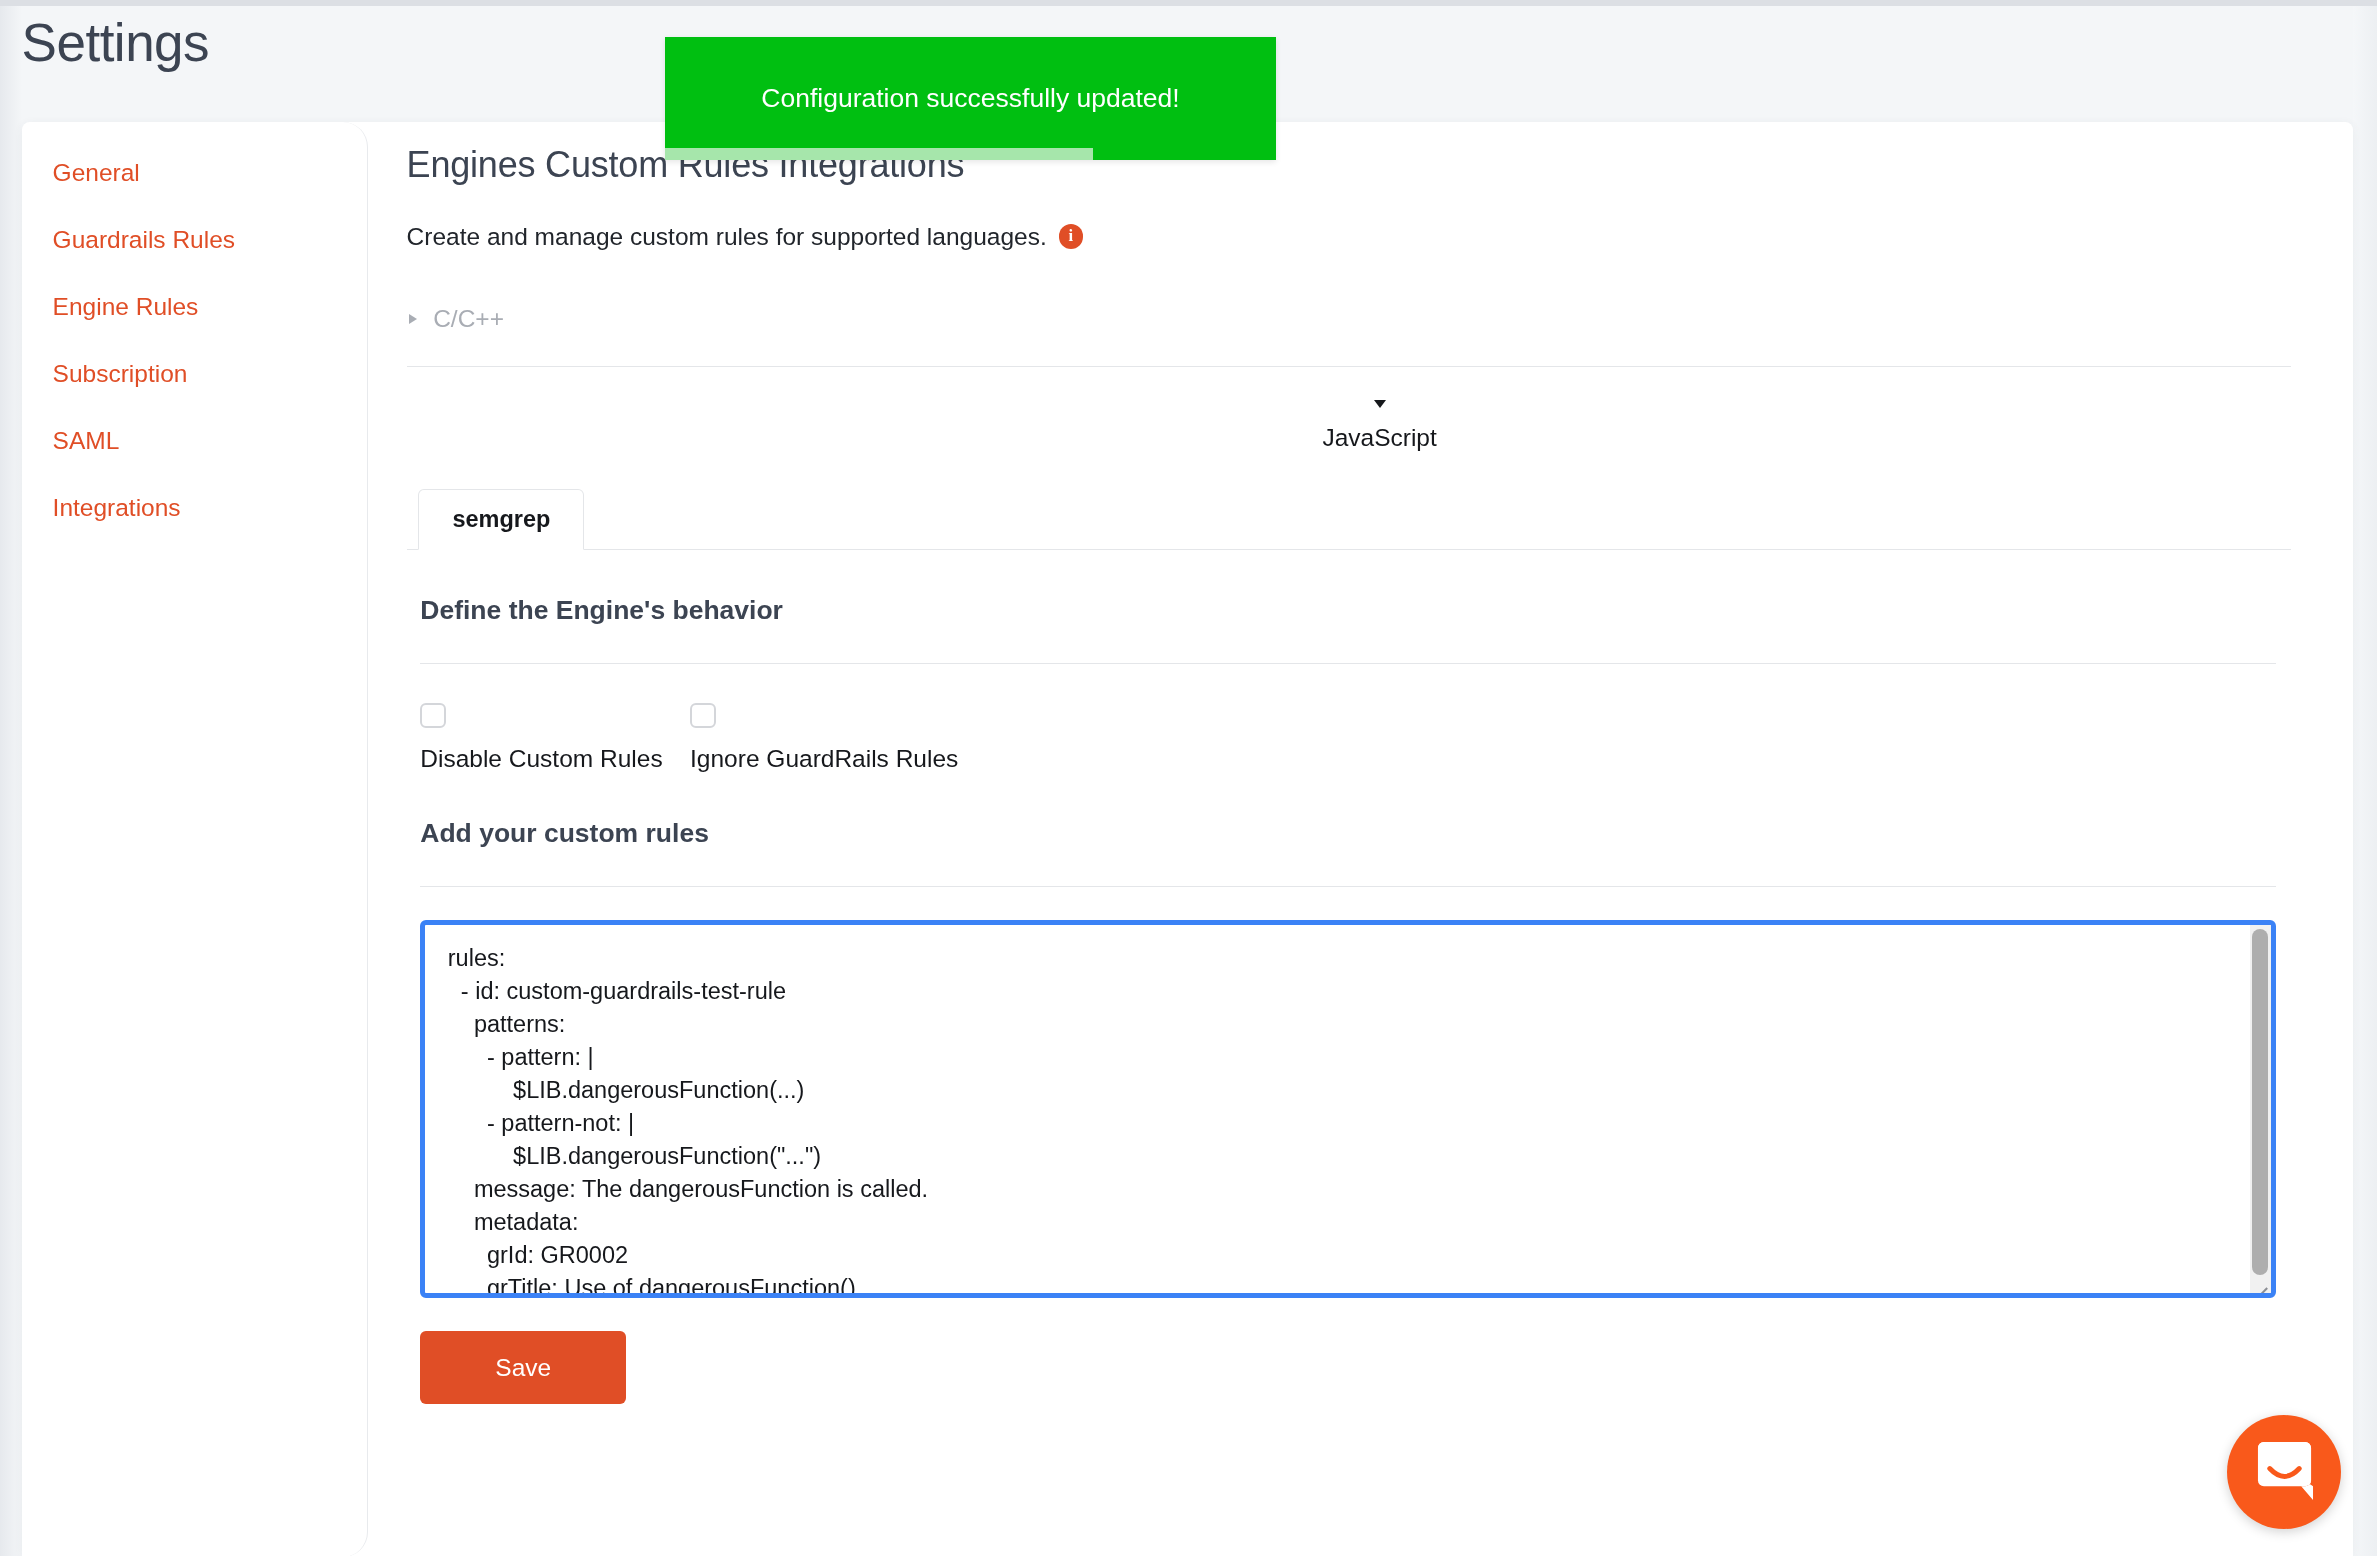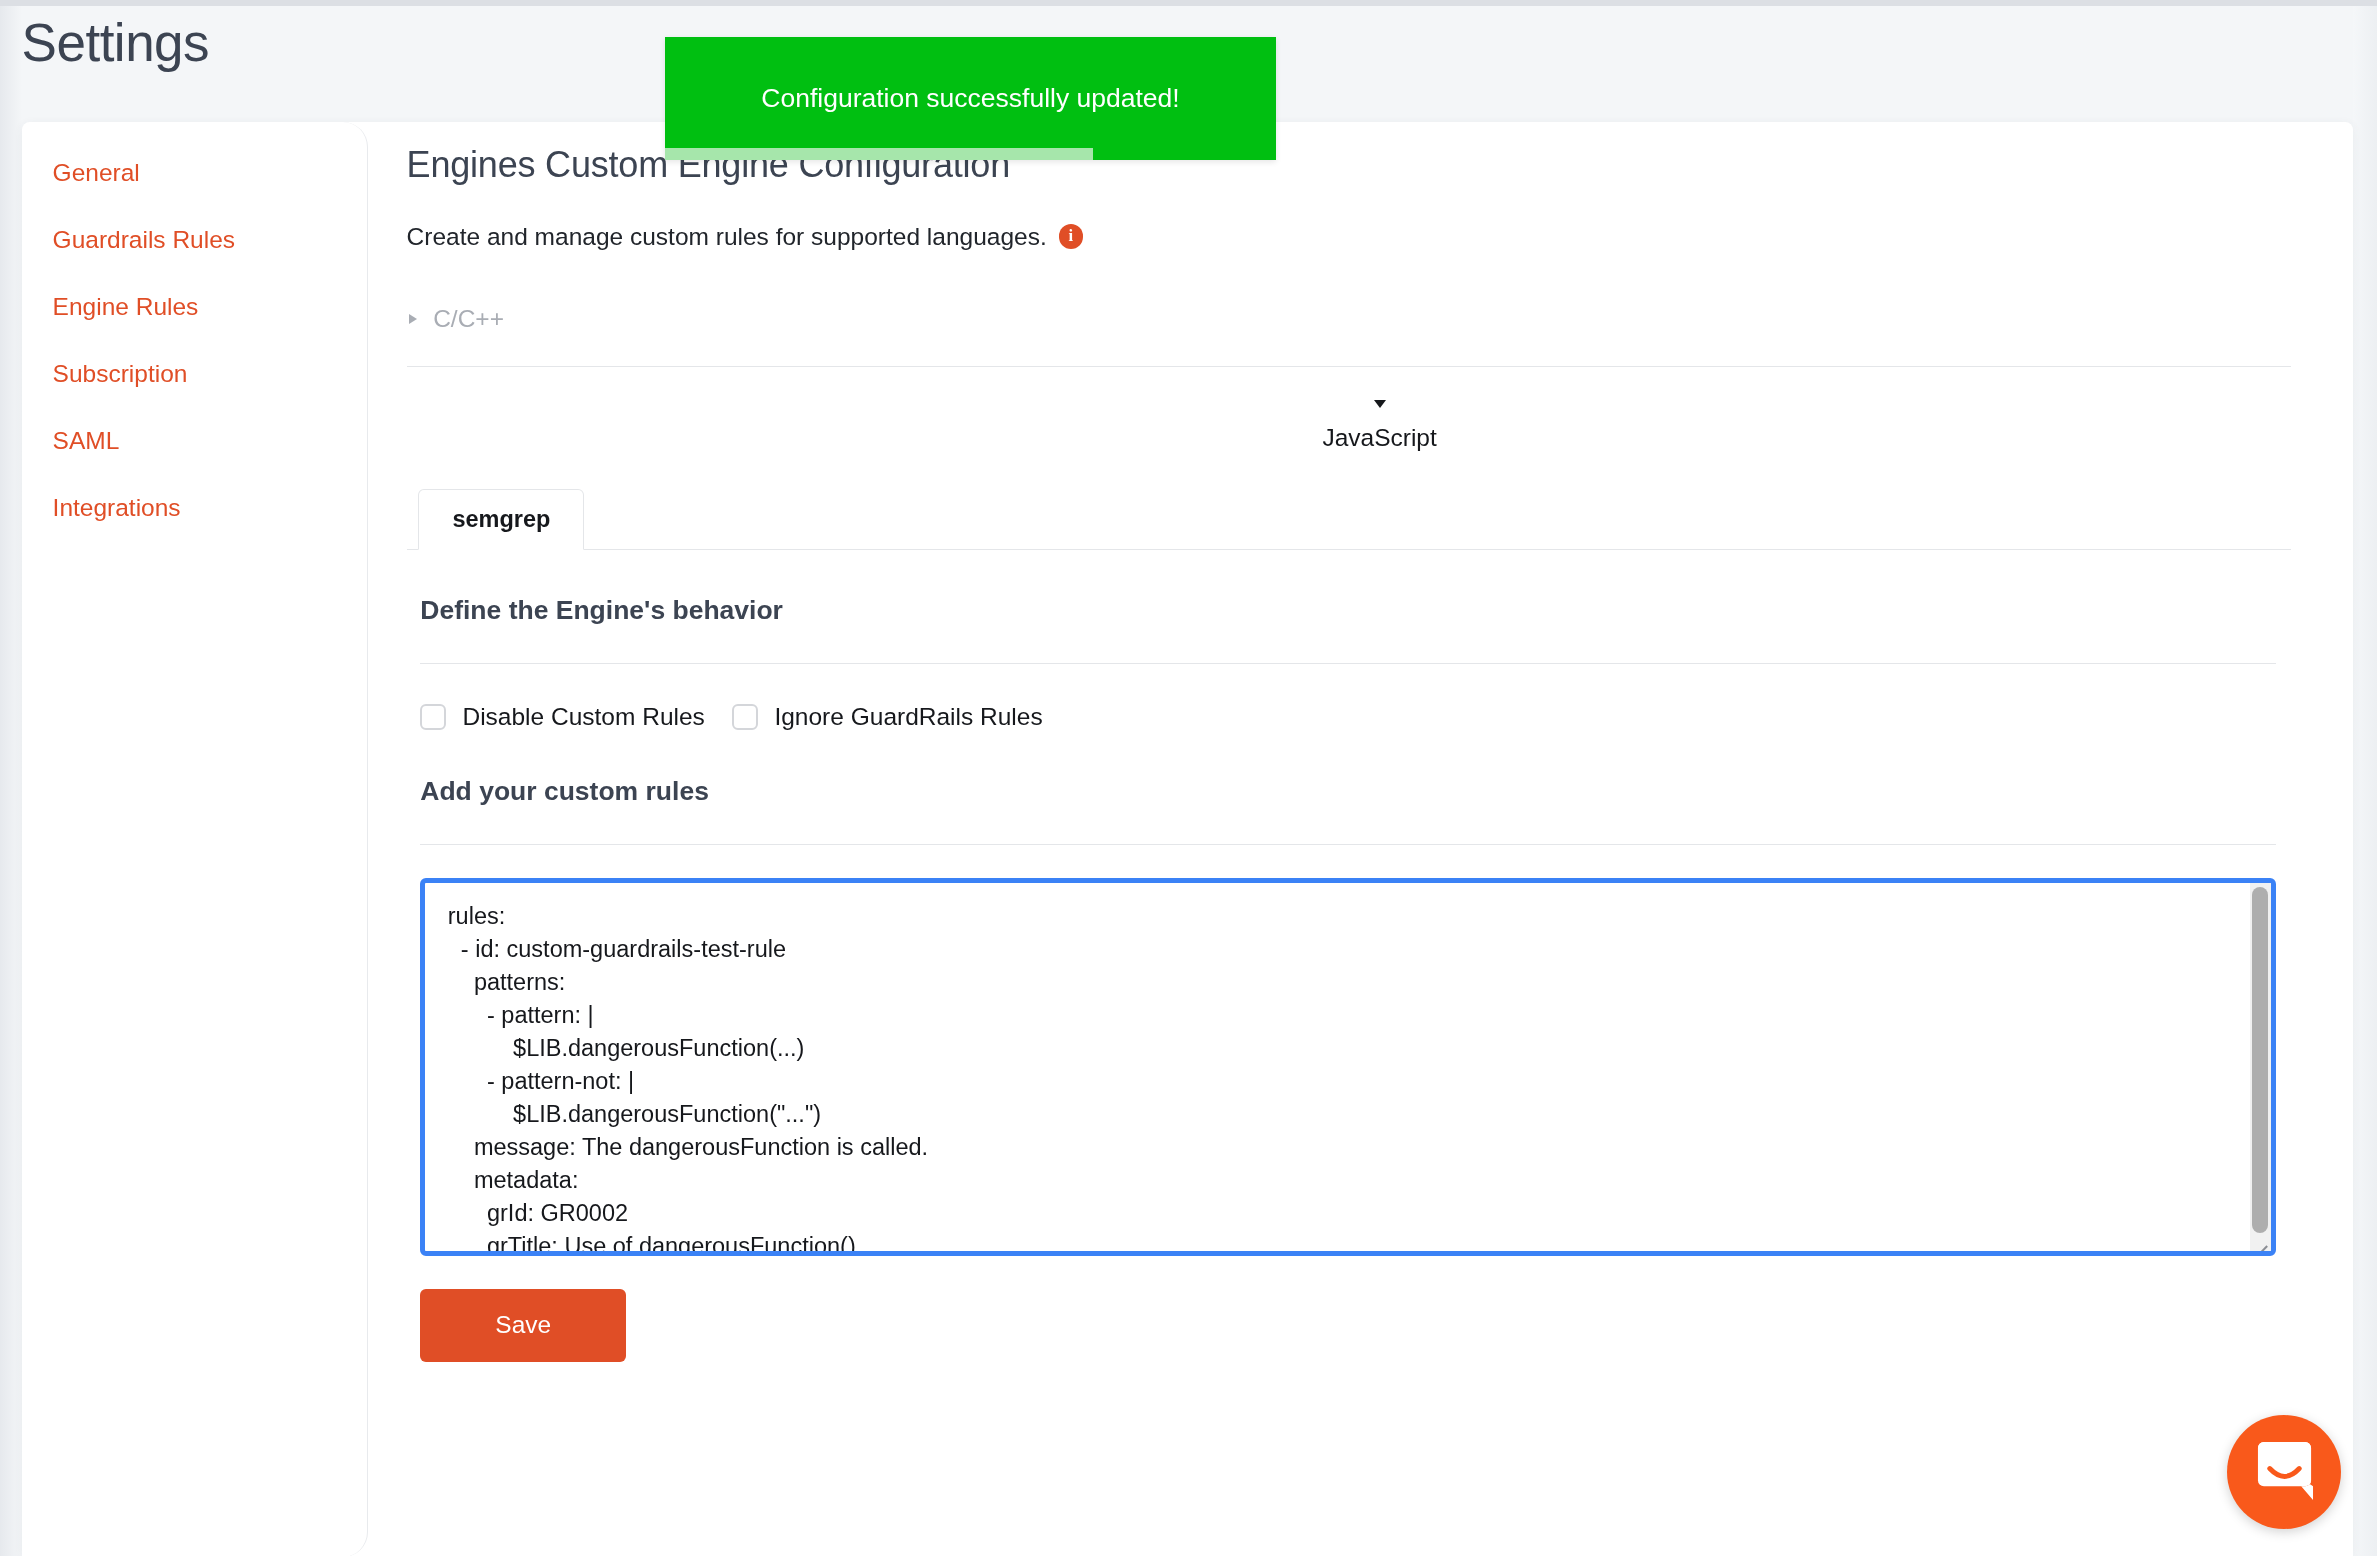--- a/index.html
+++ b/index.html
@@ -222,23 +222,24 @@
   }
 
   #checkbox-row {
     display: flex;
     align-items: center;
     gap: 27.4px;
     margin-top: 39px;
   }
   .checkbox-group {
     display: flex;
-    align-items: center;
+    align-items: flex-start;
     gap: 16.7px;
     cursor: pointer;
+    flex-direction: column;
   }
   .cb {
     width: 25.5px;
     height: 25.5px;
     border: 2px solid #d4d6da;
     border-radius: 5.9px;
     background: #ffffff;
     flex: 0 0 auto;
   }
   .cb-label {
@@ -372,21 +373,21 @@
     <a class="nav-item">General</a>
     <a class="nav-item">Guardrails Rules</a>
     <a class="nav-item">Engine Rules</a>
     <a class="nav-item">Subscription</a>
     <a class="nav-item">SAML</a>
     <a class="nav-item">Integrations</a>
   </nav>
 
   <main id="content">
 
-    <h2 id="content-title">Engines Custom Engine Configuration</h2>
+    <h2 id="content-title">Engines Custom Rules Integrations</h2>
 
     <div id="content-subtitle-row">
       <span id="content-subtitle">Create and manage custom rules for supported languages.</span>
       <span class="info-icon">i</span>
     </div>
 
     <div class="accordion-row disabled">
       <span class="caret-right"></span>
       <span>C/C++</span>
     </div>

